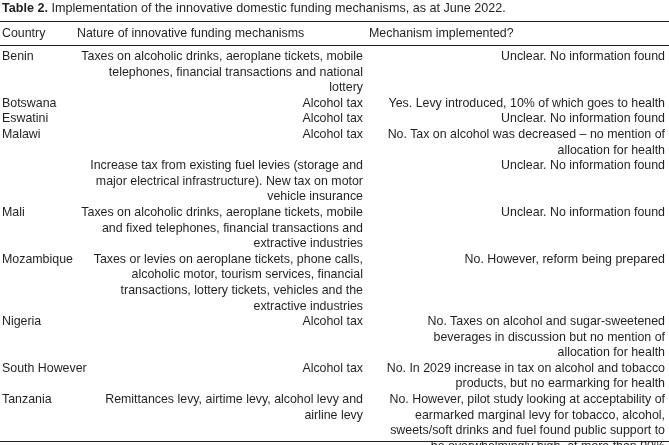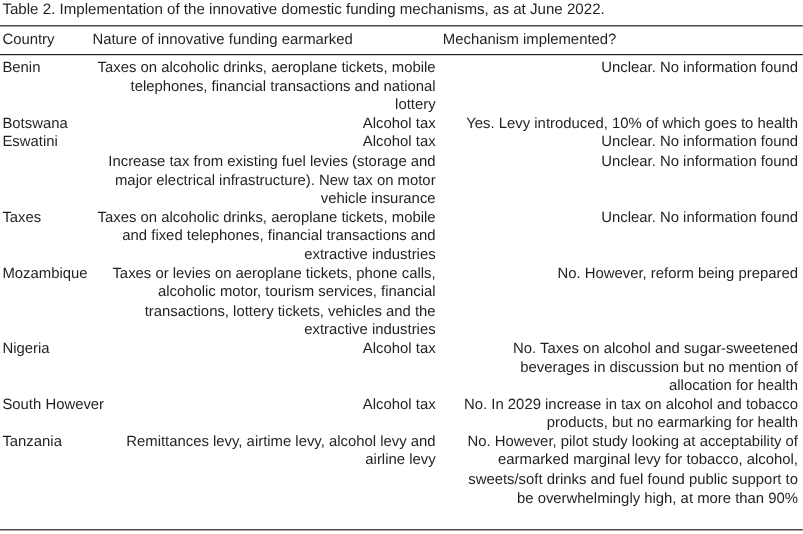--- a/index.html
+++ b/index.html
@@ -5,21 +5,21 @@
     html, body { margin: 0; padding: 0; background: #ffffff; }
     body {
       width: 669px; height: 445px; overflow: hidden;
       font-family: "Liberation Sans", "DejaVu Sans", sans-serif;
       color: #231f20; font-size: 12.4px;
     }
     .caption {
       position: absolute; left: 2px; top: 1px;
       font-size: 12.6px; line-height: 15px; white-space: nowrap;
     }
-    .caption b { font-weight: normal; }
+    .caption b { font-weight: bold; }
     .rule { position: absolute; left: 0; width: 669px; background: #231f20; }
     .rule.top { top: 21px; height: 1px; }
     .rule.mid { top: 45px; height: 1px; }
     .rule.bottom { top: 441px; height: 1px; }
     table {
       position: absolute; left: 0; top: 22px; width: 669px;
       border-collapse: collapse; table-layout: fixed;
     }
     col.c1 { width: 75px; }
     col.c2 { width: 292px; }
@@ -48,21 +48,21 @@
 
 <table>
   <colgroup>
       <col class="c1">
       <col class="c2">
       <col class="c3">
     </colgroup>
   <thead>
     <tr>
       <th>Country</th>
-      <th>Nature of innovative funding earmarked</th>
+      <th>Nature of innovative funding mechanisms</th>
       <th>Mechanism implemented?</th>
     </tr>
   </thead>
   <tbody id="tbody">
     <tr>
       <td class="country">Benin</td>
       <td class="wrap">
           <span class="hang">Taxes on alcoholic drinks, aeroplane tickets, mobile telephones, financial transactions and national lottery</span>
         </td>
       <td class="mech">
@@ -81,30 +81,39 @@
     <tr>
       <td class="country">Eswatini</td>
       <td class="wrap">
           <span class="hang">Alcohol tax</span>
         </td>
       <td class="mech">
           <span class="hang">Unclear. No information found</span>
         </td>
     </tr>
     <tr>
+      <td class="country">Malawi</td>
+      <td class="wrap">
+          <span class="hang">Alcohol tax</span>
+        </td>
+      <td class="mech">
+          <span class="hang">No. Tax on alcohol was decreased – no mention of allocation for health</span>
+        </td>
+    </tr>
+    <tr>
       <td class="country"></td>
       <td class="wrap">
           <span class="hang">Increase tax from existing fuel levies (storage and major electrical infrastructure). New tax on motor vehicle insurance</span>
         </td>
       <td class="mech">
           <span class="hang">Unclear. No information found</span>
         </td>
     </tr>
     <tr>
-      <td class="country">Taxes</td>
+      <td class="country">Mali</td>
       <td class="wrap">
           <span class="hang">Taxes on alcoholic drinks, aeroplane tickets, mobile and fixed telephones, financial transactions and extractive industries</span>
         </td>
       <td class="mech">
           <span class="hang">Unclear. No information found</span>
         </td>
     </tr>
     <tr>
       <td class="country">Mozambique</td>
       <td class="wrap">

